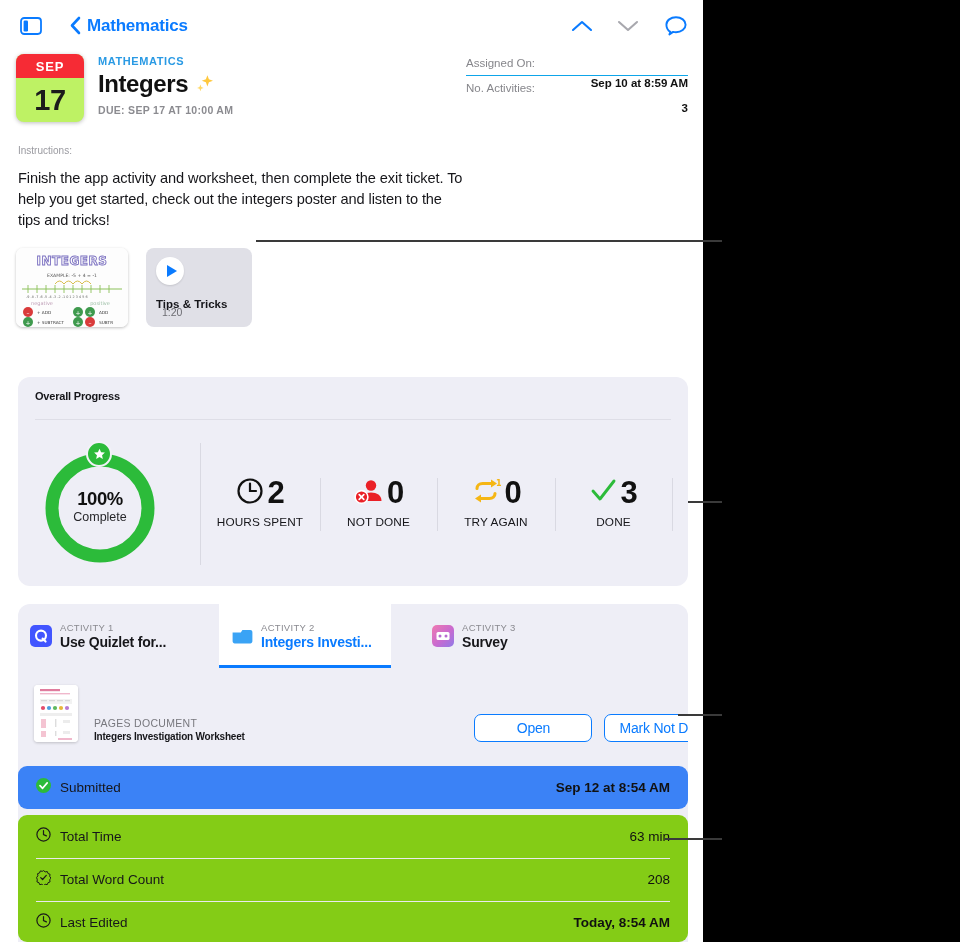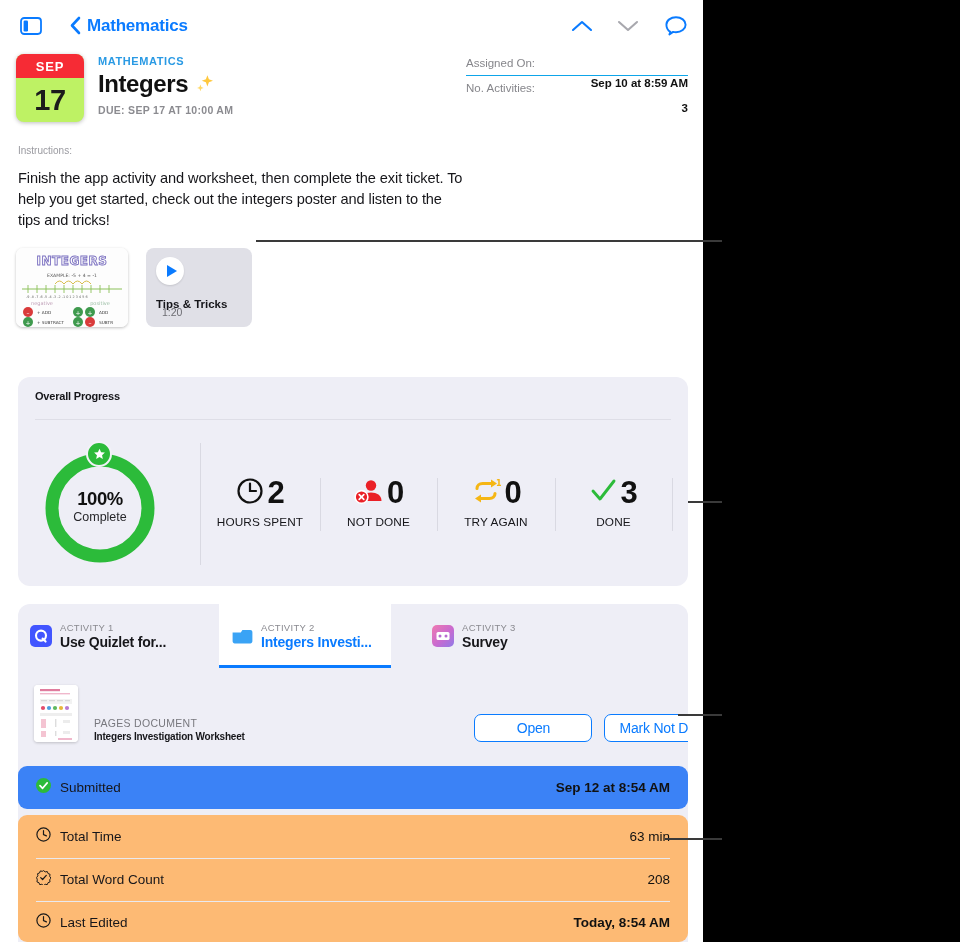--- a/index.html
+++ b/index.html
@@ -232,21 +232,21 @@
   .submitted-row {
     position: absolute; left: 18px; top: 758px;
     width: 670px; height: 43px; background: #3b82f6; border-radius: 9px;
     display: flex; align-items: center; padding: 0 18px; margin-top: 8px;
   }
   .submitted-label { font-size: 13.5px; color: #16161a; margin-left: 9px; }
   .submitted-val { margin-left: auto; font-size: 13.5px; font-weight: 700; color: #111; }
 
   .stats-card {
     position: absolute; left: 18px; top: 815px;
-    width: 670px; height: 127px; background: #fdba74; border-radius: 9px;
+    width: 670px; height: 127px; background: #84cc16; border-radius: 9px;
     overflow: hidden;
   }
   .stat-row {
     height: 43px; display: flex; align-items: center; padding: 0 18px;
   }
   .stat-row + .stat-row { position: relative; }
   .stat-row + .stat-row::before {
     content: ""; position: absolute; left: 18px; top: 0; width: 634px; height: 1px;
     background: #e9e9ee;
   }

